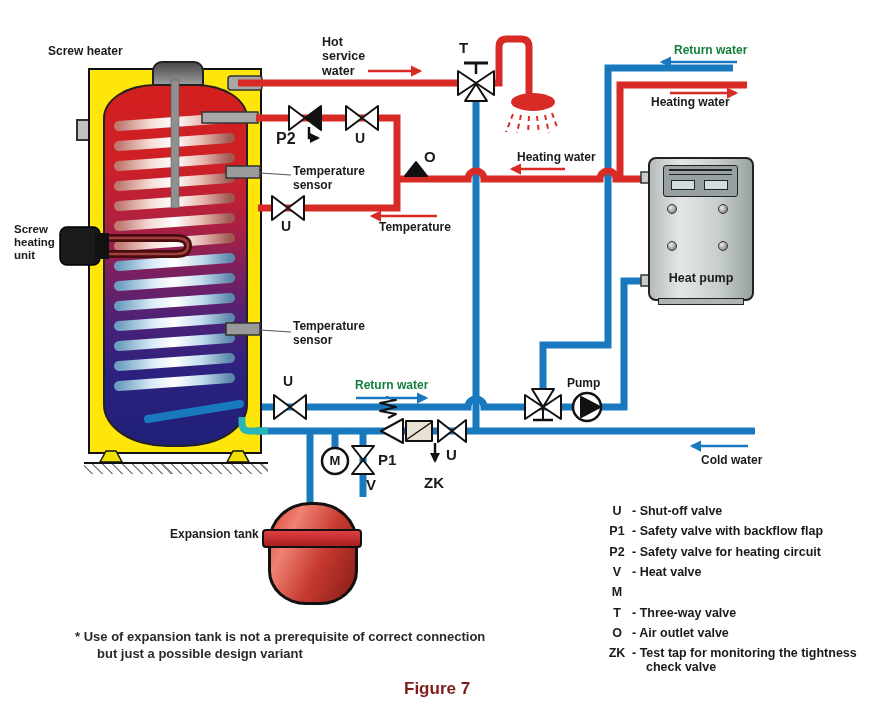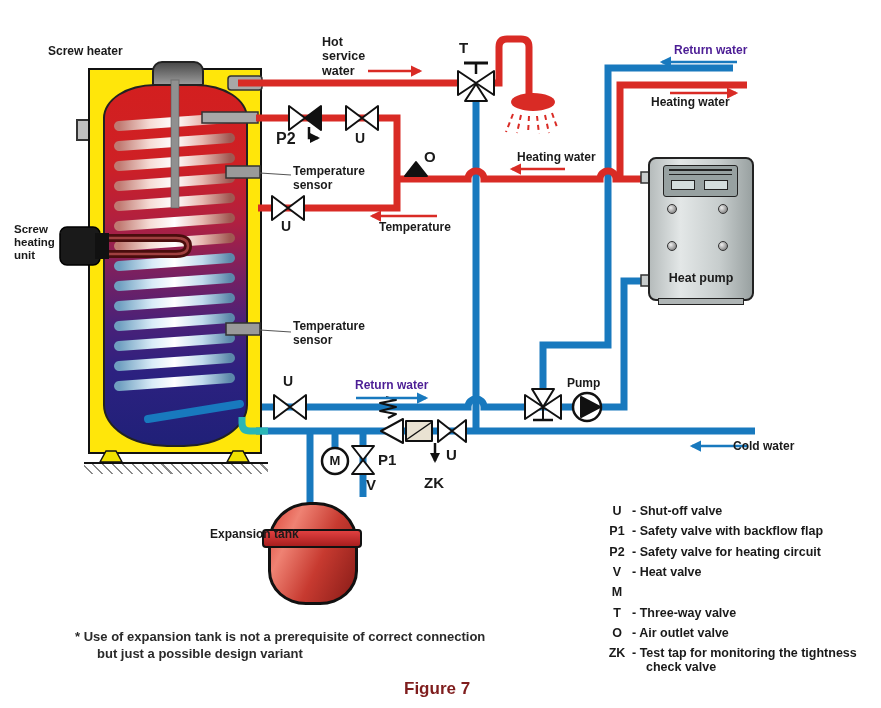--- a/index.html
+++ b/index.html
@@ -1,21 +1,21 @@
 <!DOCTYPE html>
 <html><head>
 <meta charset="utf-8">
 <style>
   html,body{margin:0;padding:0;background:#ffffff;}
   #canvas{position:relative;width:881px;height:708px;background:#ffffff;overflow:hidden;
           font-family:"Liberation Sans",sans-serif;}
   .abs{position:absolute;}
   .lbl{position:absolute;font-weight:bold;font-size:12px;color:#1a1a1a;line-height:1.15;z-index:6;white-space:nowrap;}
   .wrap{white-space:normal;}
-  .navy{color:#4c1d95;padding-left:8px;}
+  .navy{color:#15803d;padding-left:8px;}
   .tag{font-size:15px;}
   
   #casing{left:88px;top:68px;width:170px;height:382px;background:#ffe60a;border:2px solid #111;z-index:1;}
   #casing-tab{left:76px;top:119px;width:12px;height:18px;background:#c0c0c0;border:2px solid #333;z-index:1;}
   #tank{left:103px;top:84px;width:141px;height:359px;border:2px solid #222;z-index:1;
         border-radius:52px 52px 64px 64px / 34px 34px 42px 42px;
         background:linear-gradient(180deg,#d31f1f 0%,#ce2025 22%,#b02040 38%,#7a2060 52%,#4a2178 66%,#2c2180 80%,#202078 100%);}
   #tank-cap{left:152px;top:61px;width:48px;height:21px;background:linear-gradient(180deg,#4a4a4a,#9a9a9a);
         border:2px solid #222;border-radius:10px 10px 2px 2px;z-index:2;}
   #ground-hatch{left:84px;top:463px;width:184px;height:11px;z-index:2;
@@ -262,27 +262,27 @@
   <div class="lbl wrap" style="left:293px;top:320px;width:84px;">Temperature sensor</div>
   <div class="lbl" style="left:379px;top:221px;">Temperature</div>
   <div class="lbl" style="left:276px;top:130px;font-size:16px;">P2</div>
   <div class="lbl" style="left:355px;top:130px;font-size:14px;">U</div>
   <div class="lbl tag" style="left:424px;top:148px;">O</div>
   <div class="lbl" style="left:281px;top:218px;font-size:14px;">U</div>
   <div class="lbl wrap" style="left:14px;top:223px;width:54px;font-size:11.5px;">Screw heating unit</div>
   <div class="lbl" style="left:283px;top:373px;font-size:14px;">U</div>
   <div class="lbl navy" style="left:347px;top:379px;">Return water</div>
   <div class="lbl" style="left:567px;top:377px;">Pump</div>
-  <div class="lbl" style="left:701px;top:440px;margin-left:32px;">Cold water</div>
+  <div class="lbl" style="left:701px;top:454px;">Cold water</div>
   <div class="lbl" style="left:327px;top:454px;width:16px;text-align:center;font-size:13px;">M</div>
   <div class="lbl tag" style="left:366px;top:476px;">V</div>
   <div class="lbl tag" style="left:378px;top:451px;">P1</div>
   <div class="lbl tag" style="left:424px;top:474px;">ZK</div>
   <div class="lbl tag" style="left:446px;top:446px;">U</div>
-  <div class="lbl" style="left:170px;top:528px;margin-left:40px;">Expansion tank</div>
+  <div class="lbl" style="left:170px;top:528px;">Expansion tank</div>
 
   <div class="abs" id="legend">
     <div class="leg-row">
         <span class="leg-key">U</span>
         <span class="leg-desc">- Shut-off valve</span>
       </div>
     <div class="leg-row">
         <span class="leg-key">P1</span>
         <span class="leg-desc">- Safety valve with backflow flap</span>
       </div>

